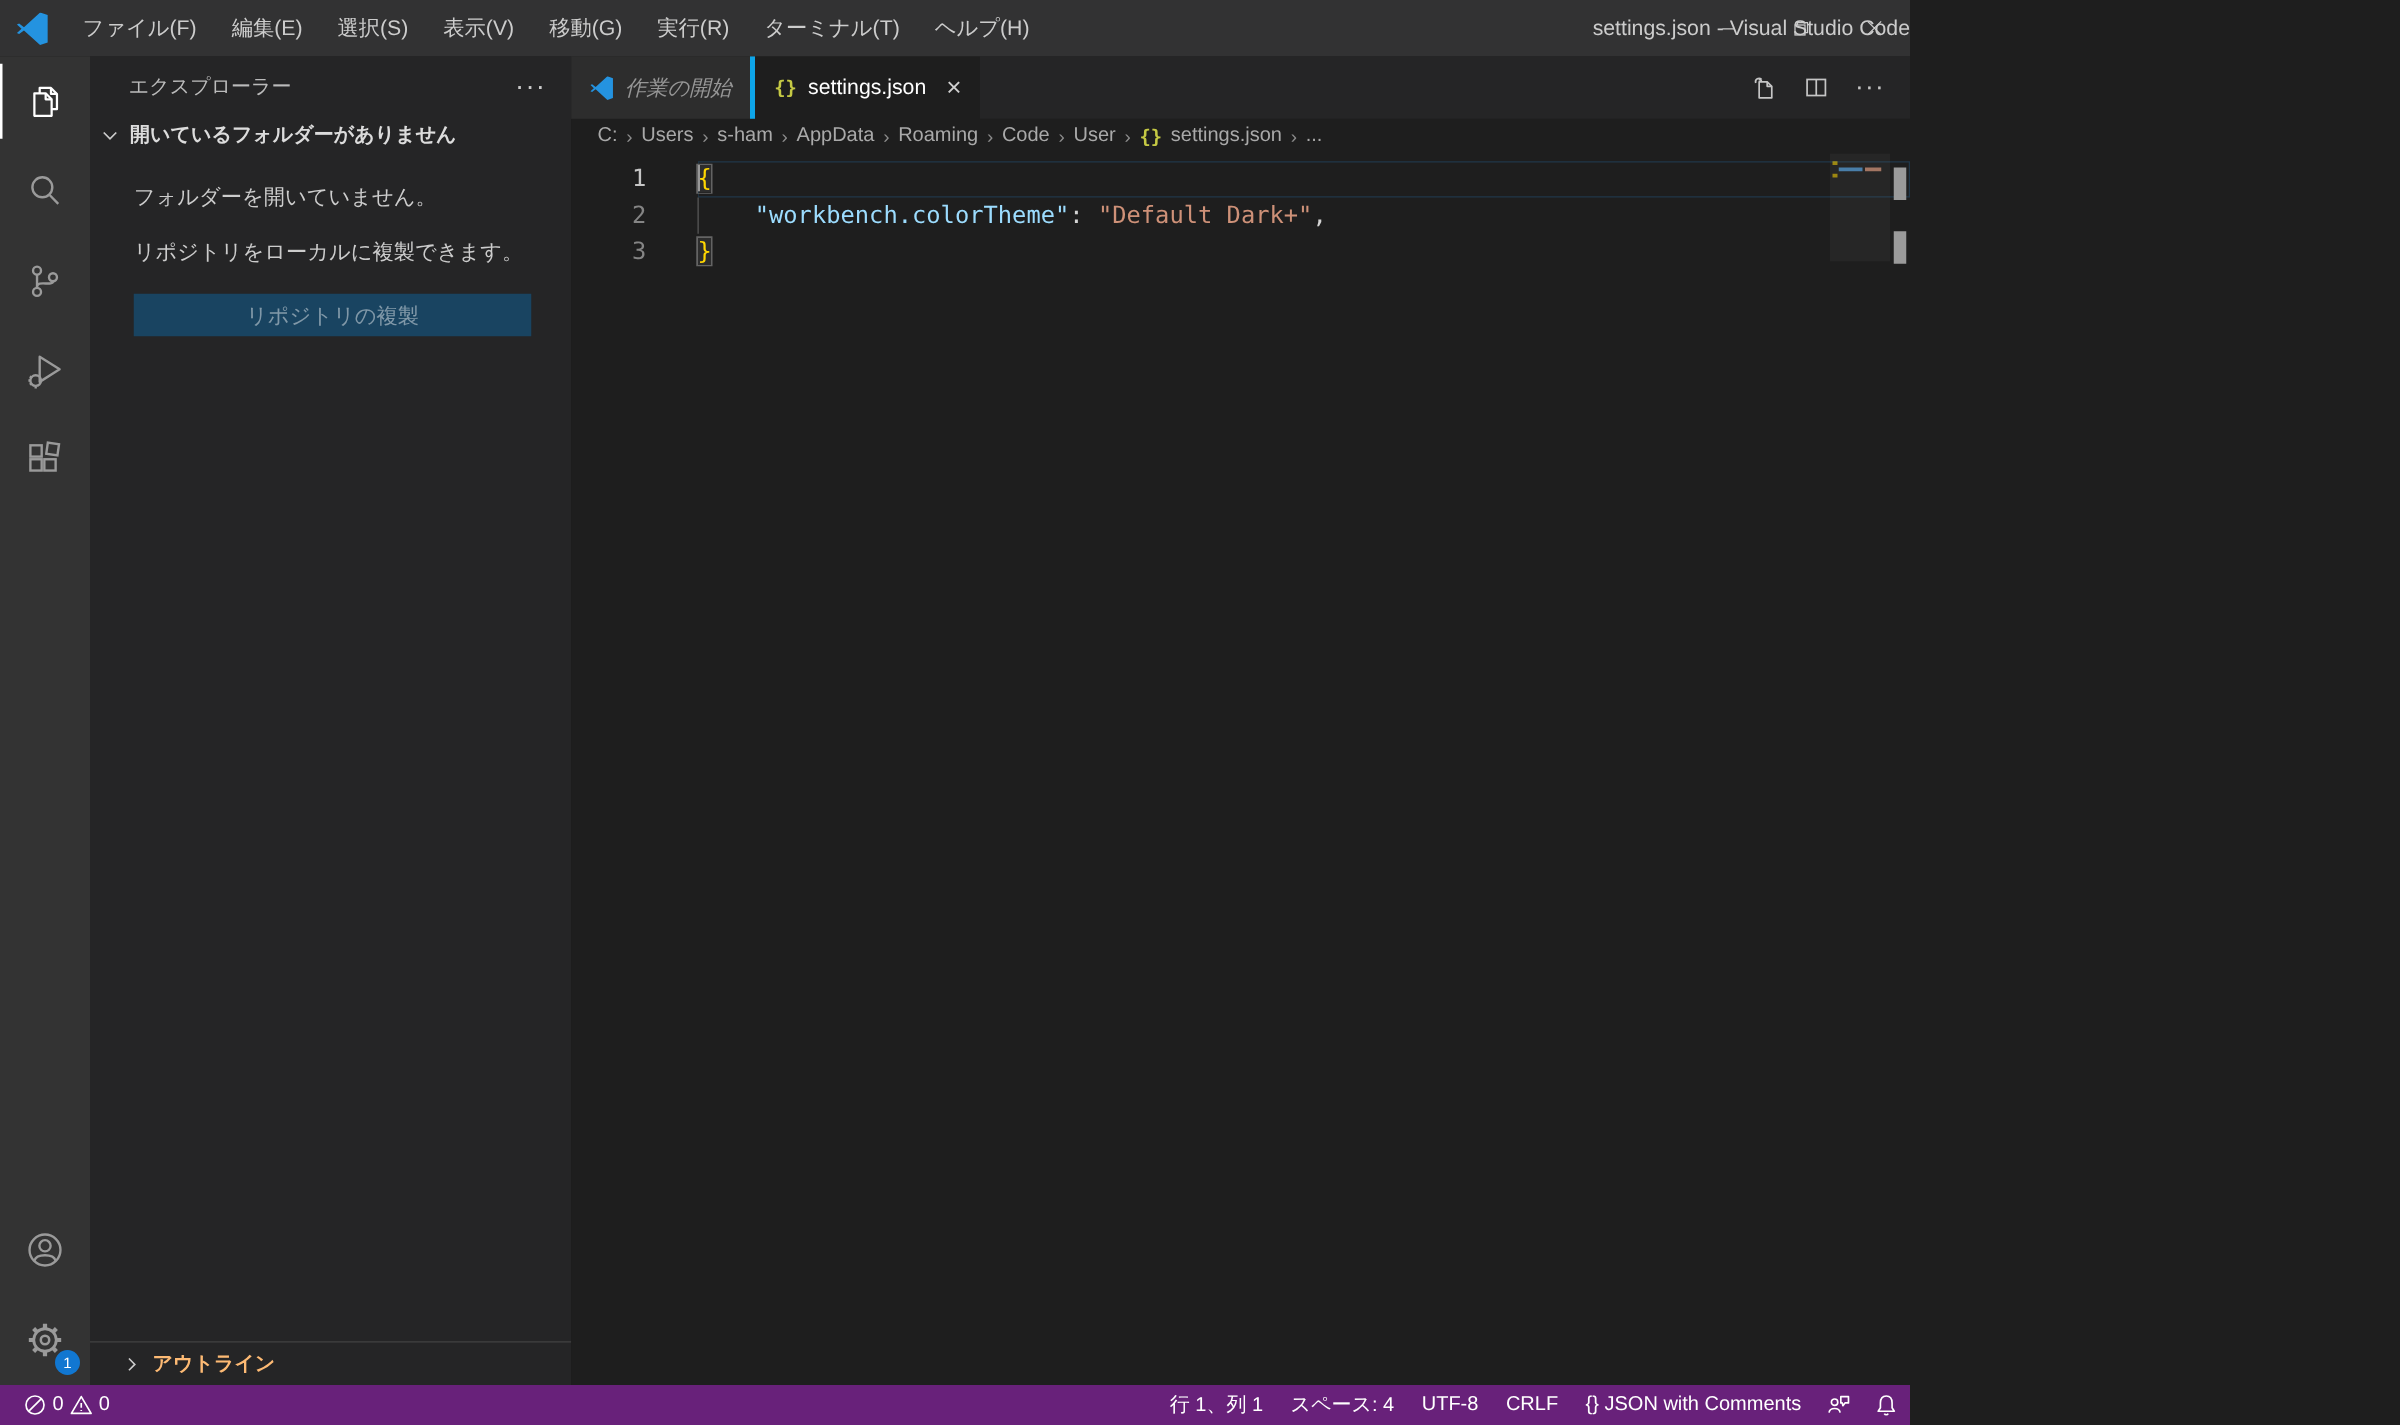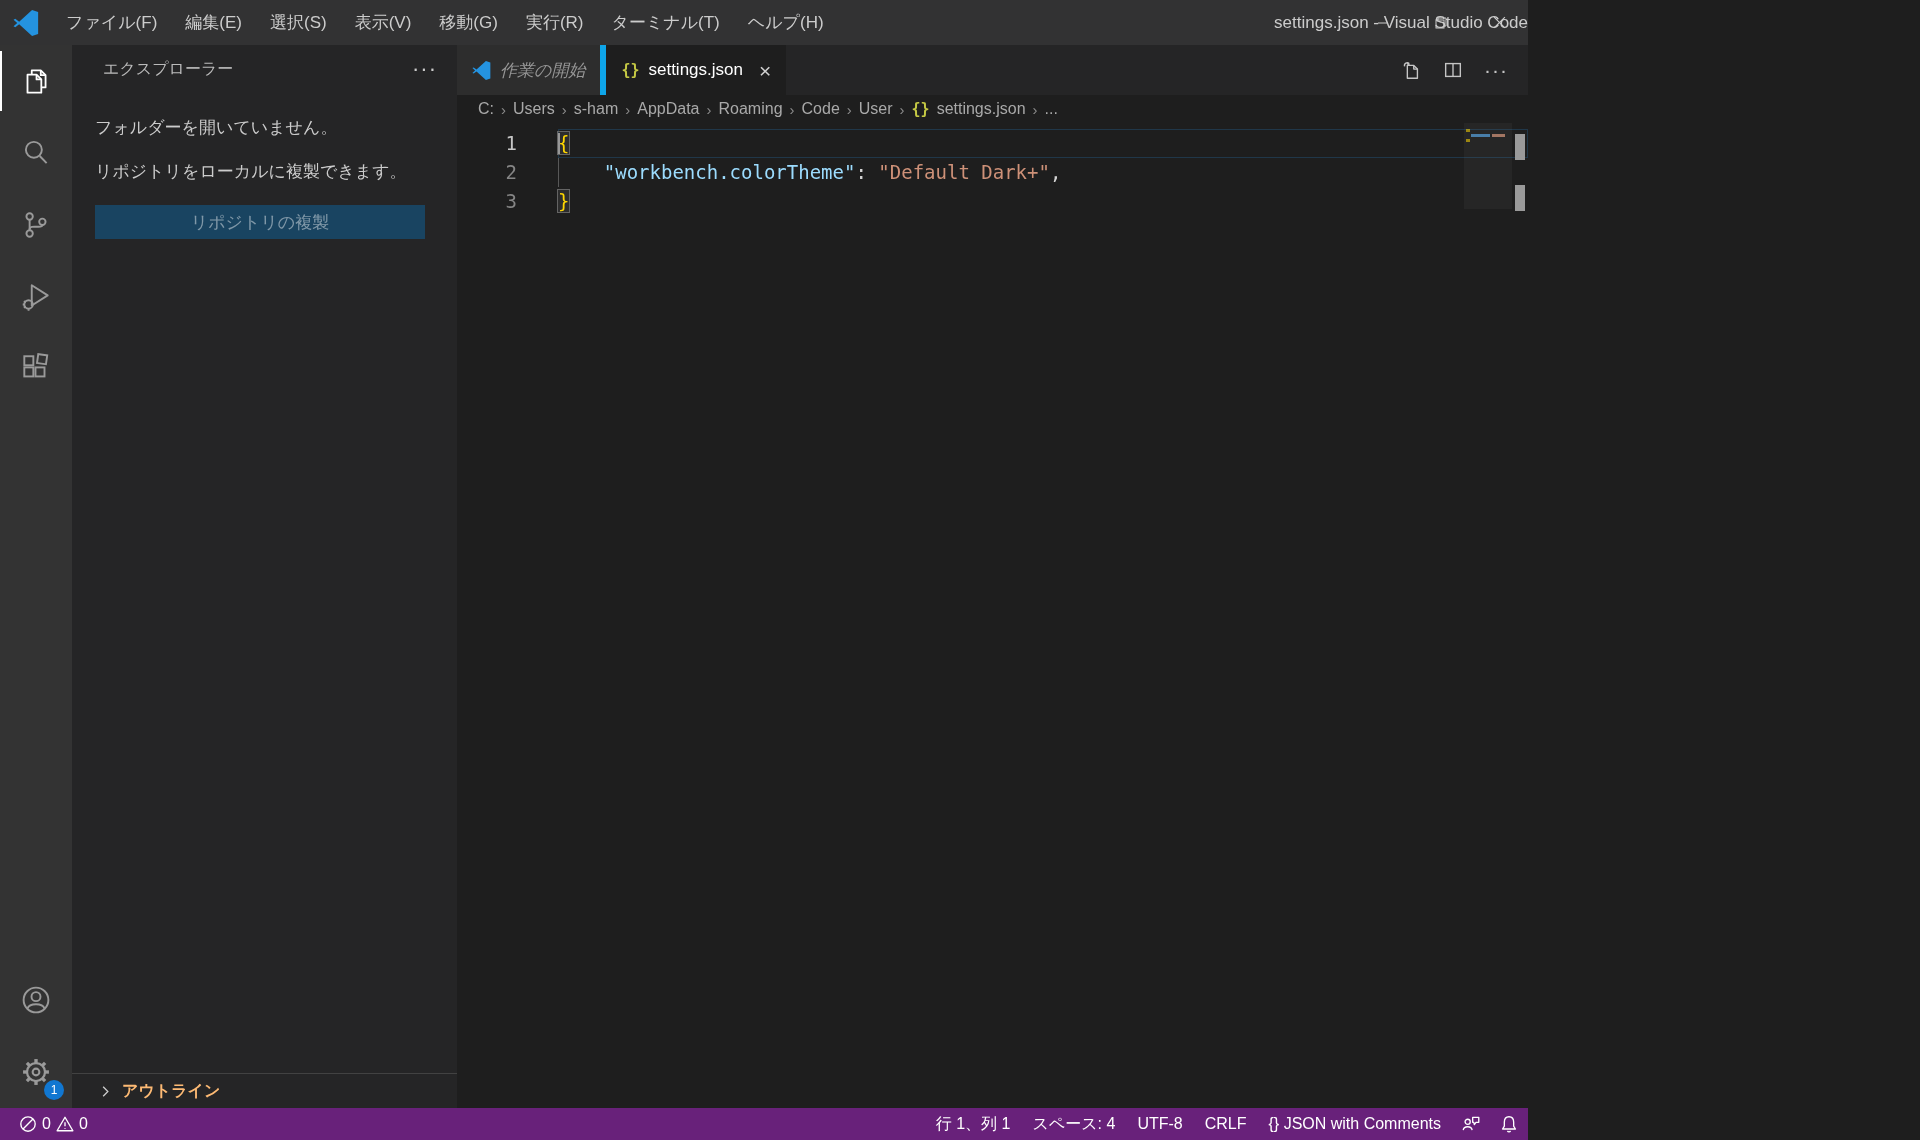--- a/index.html
+++ b/index.html
@@ -31,36 +31,36 @@
   .ab-spacer { flex:1; }
   .ab-badge { position:absolute; right:8px; bottom:8px; width:20px; height:20px; border-radius:50%;
     background:#1177D1; color:#FFFFFF; font-size:12px; display:flex; align-items:center; justify-content:center; }
 
   
   .sidebar { width:385px; background:#252526; display:flex; flex-direction:column; flex:0 0 385px; }
   .sb-header { height:48px; display:flex; align-items:center; padding:0 20px 0 31px; font-size:16px; color:#BBBBBB; flex:0 0 48px; }
   .sb-header .grow { flex:1; }
   .sb-ellipsis { font-size:22px; color:#CCCCCC; letter-spacing:1px; line-height:10px; }
   .sb-section { height:30px; display:flex; align-items:center; gap:8px; padding-left:8px; font-size:16px; font-weight:bold; color:#DCDCDC; flex:0 0 30px; }
-  .sb-content { padding:22px 32px 0 23px; font-size:17px; line-height:26px; color:#CCCCCC; }
+  .sb-content { padding:22px 32px 0 35px; font-size:17px; line-height:26px; color:#CCCCCC; }
   .sb-content p { margin:0 0 20px 0; }
   .sb-content p.tight { margin-bottom:18px; }
   .vs-btn { display:block; width:100%; height:34px; border:none; background:#0F65A0; color:#FFFFFF;
     font-size:17px; font-family:"Liberation Sans",sans-serif; margin:0 0 22px 0; cursor:pointer; }
   .vs-btn.disabled { background:rgba(14,99,156,0.5); color:rgba(255,255,255,0.45); }
   .sb-link { color:#3794FF; text-decoration:underline; cursor:pointer; }
   .sb-fill { flex:1; }
   .sb-outline { height:35px; border-top:1px solid #424242; display:flex; align-items:center; gap:9px;
     padding-left:26px; font-size:16px; font-weight:bold; color:#fdba74; flex:0 0 35px; }
 
   
   .editor-area { flex:1; display:flex; flex-direction:column; background:#1E1E1E; min-width:0; }
   .tabbar { height:50px; background:#252526; display:flex; flex:0 0 50px; }
   .tab { display:flex; align-items:center; gap:9px; padding:0 15px; font-size:17px; }
-  .tab.inactive { background:#2D2D2D; color:#969696; border-right:6px solid #0ea5e9; }
+  .tab.inactive { background:#2D2D2D; color:#969696; border-right:4px solid #0ea5e9; }
   .tab.inactive .tab-label { font-style:italic; }
   .tab.active { background:#1E1E1E; color:#FFFFFF; }
   .json-glyph { font-family:"DejaVu Sans Mono",monospace; font-weight:bold; color:#C5C944; font-size:15px; }
   .tab-close { margin-left:7px; font-size:21px; color:#D0D0D0; line-height:1; }
   .tab-actions { margin-left:auto; display:flex; align-items:center; gap:20px; padding:0 20px; color:#C5C5C5; }
   .ellipsis-icon { font-size:21px; letter-spacing:1px; }
 
   .breadcrumb { height:28px; display:flex; align-items:center; padding-left:21px; gap:7px; font-size:16px; color:#A9A9A9; flex:0 0 28px; }
   .bc-sep { color:#8C8C8C; font-size:15px; }
   .bc-item { cursor:pointer; }
@@ -205,20 +205,26 @@
         <div class="ab-badge">1</div>
       </div>
     </div>
 
     <div class="sidebar">
       <div class="sb-header">
         <span>エクスプローラー</span>
         <span class="grow"></span>
         <span class="sb-ellipsis">···</span>
       </div>
+      <div class="sb-section">
+        <svg class="icon" width="16" height="16" viewBox="0 0 16 16" fill="none" stroke="#CCCCCC" stroke-width="1.4">
+          <path d="M3 6 L8 11 L13 6"></path>
+        </svg>
+        <span>開いているフォルダーがありません</span>
+      </div>
       <div class="sb-content">
         <p class="tight">フォルダーを開いていません。</p>
         <p>リポジトリをローカルに複製できます。</p>
         <button class="vs-btn disabled">リポジトリの複製</button>
       </div>
       <div class="sb-fill"></div>
       <div class="sb-outline">
         <svg class="icon" width="15" height="15" viewBox="0 0 16 16" fill="none" stroke="#CCCCCC" stroke-width="1.4">
           <path d="M5.5 3 L10.5 8 L5.5 13"></path>
         </svg>

